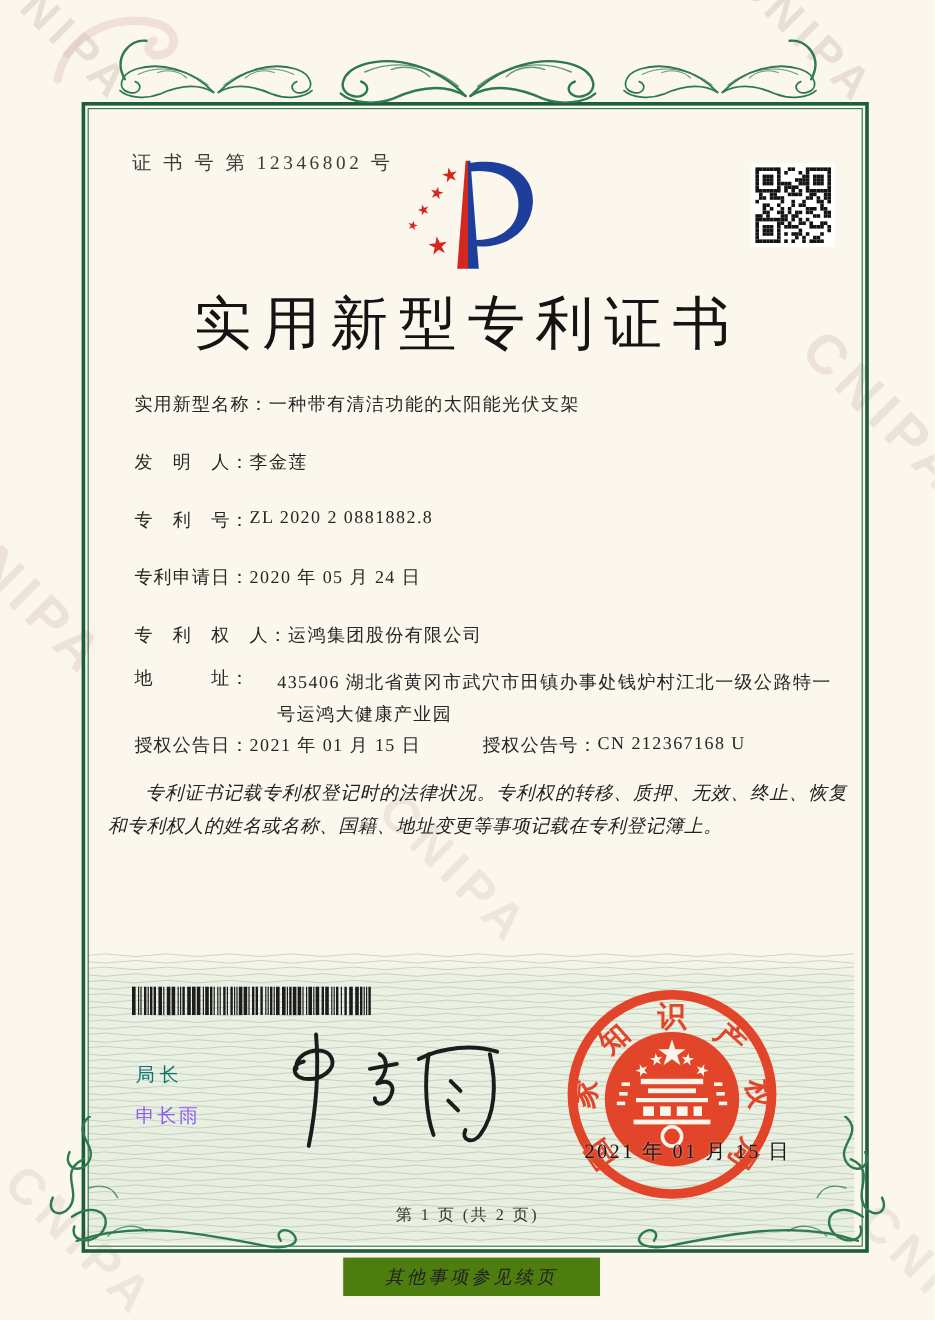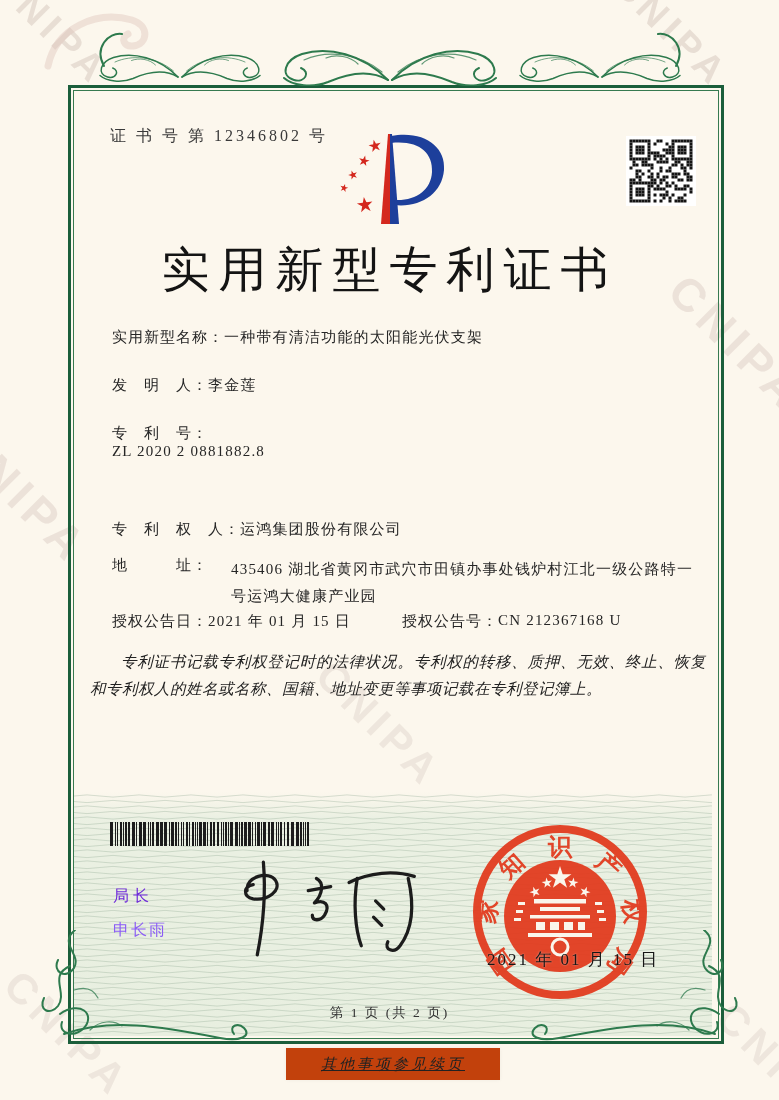--- a/index.html
+++ b/index.html
@@ -30,36 +30,36 @@
          font-size:48px;letter-spacing:9px;color:#141414;}
   .row{position:absolute;left:112px;z-index:5;display:flex;font-size:15px;letter-spacing:1px;color:#262626;}
   .row .lbl{white-space:pre;}
   .row .val{letter-spacing:1.2px;}
   .row.addr .val{width:478px;line-height:27px;}
   .paras{position:absolute;left:90px;top:648px;width:616px;z-index:5;
          font:italic 15.5px/27px "Liberation Serif",serif;color:#222;text-align:justify;letter-spacing:.5px;}
   .paras p{margin:0;text-indent:2em;}
   .barcode{position:absolute;left:110px;top:822px;z-index:5;}
   .sig-title{position:absolute;left:113px;top:886px;z-index:6;font:16px "Liberation Sans",sans-serif;
-             letter-spacing:4px;color:#6d28d9;}
+             letter-spacing:4px;color:#0f766e;}
   .sig-name{position:absolute;left:113px;top:920px;z-index:6;font:16px "Liberation Sans",sans-serif;
             letter-spacing:2px;color:#8b5cf6;}
   .signature{position:absolute;left:218px;top:856px;z-index:6;}
   .signature path{fill:none;stroke:#1c1c1c;stroke-width:3.2;stroke-linecap:round;stroke-linejoin:round;}
   .seal{position:absolute;left:450px;top:802px;z-index:6;opacity:.94;}
   .seal .seal-char{fill:#e23b1e;font-size:24px;font-weight:700;text-anchor:middle;
                    font-family:"Liberation Serif",serif;}
   .seal-date{position:absolute;left:487px;top:948px;z-index:7;font-size:17px;letter-spacing:2px;
              color:#151515;text-shadow:0 0 2px rgba(255,255,255,.55);}
   .page-num{position:absolute;left:0;right:0;top:1004px;z-index:5;text-align:center;
             font-size:13.5px;letter-spacing:2px;color:#333;}
-  .note-box{position:absolute;left:286px;top:1048px;width:214px;height:32px;z-index:5;background:#c2410c;
+  .note-box{position:absolute;left:286px;top:1048px;width:214px;height:32px;z-index:5;background:#4d7c0f;
             display:flex;align-items:center;justify-content:center;
             font:italic 15px "Liberation Serif",serif;letter-spacing:3px;color:#222;
-            box-shadow:0 0 4px rgba(0,0,0,.05);text-decoration:underline;}
+            box-shadow:0 0 4px rgba(0,0,0,.05);}
   .swirl{position:absolute;left:30px;top:0;z-index:1;}
 </style>
 </head>
 <body>
 
 <div class="page">
 
   <span class="wm" style="left:-22px;top:6px;">CNIPA</span>
   <span class="wm" style="left:598px;top:8px;">CNIPA</span>
   <span class="wm big" style="left:652px;top:316px;">CNIPA</span>
@@ -371,23 +371,27 @@
   <div class="title">实用新型专利证书</div>
 
   <div class="row" style="top:328px;">
     <span class="lbl">实用新型名称：</span>
     <span class="val">一种带有清洁功能的太阳能光伏支架</span>
   </div>
   <div class="row" style="top:376px;">
     <span class="lbl">发　明　人：</span>
     <span class="val">李金莲</span>
   </div>
-  <div class="row" style="top:424px;flex-direction:column;">
+  <div class="row" style="top:424px;">
     <span class="lbl">专　利　号：</span>
     <span class="val">ZL 2020 2 0881882.8</span>
+  </div>
+  <div class="row" style="top:472px;">
+    <span class="lbl">专利申请日：</span>
+    <span class="val">2020 年 05 月 24 日</span>
   </div>
   <div class="row" style="top:520px;">
     <span class="lbl">专　利　权　人：</span>
     <span class="val">运鸿集团股份有限公司</span>
   </div>
   <div class="row addr" style="top:556px;gap:23px;">
     <span class="lbl">地　　　址：</span>
     <span class="val">435406 湖北省黄冈市武穴市田镇办事处钱炉村江北一级公路特一号运鸿大健康产业园</span>
   </div>
   <div class="row" style="top:612px;">

